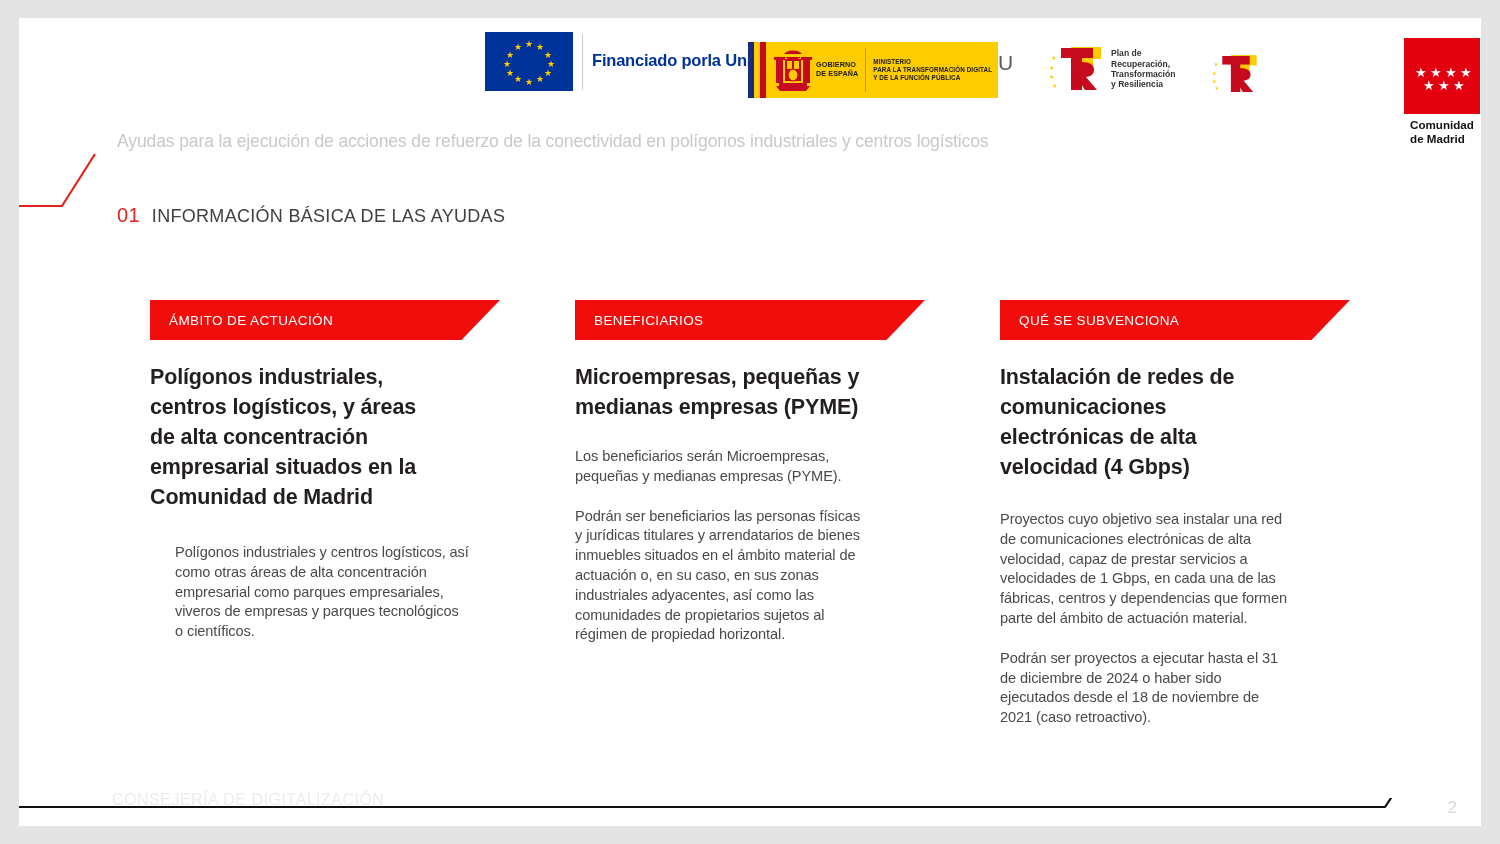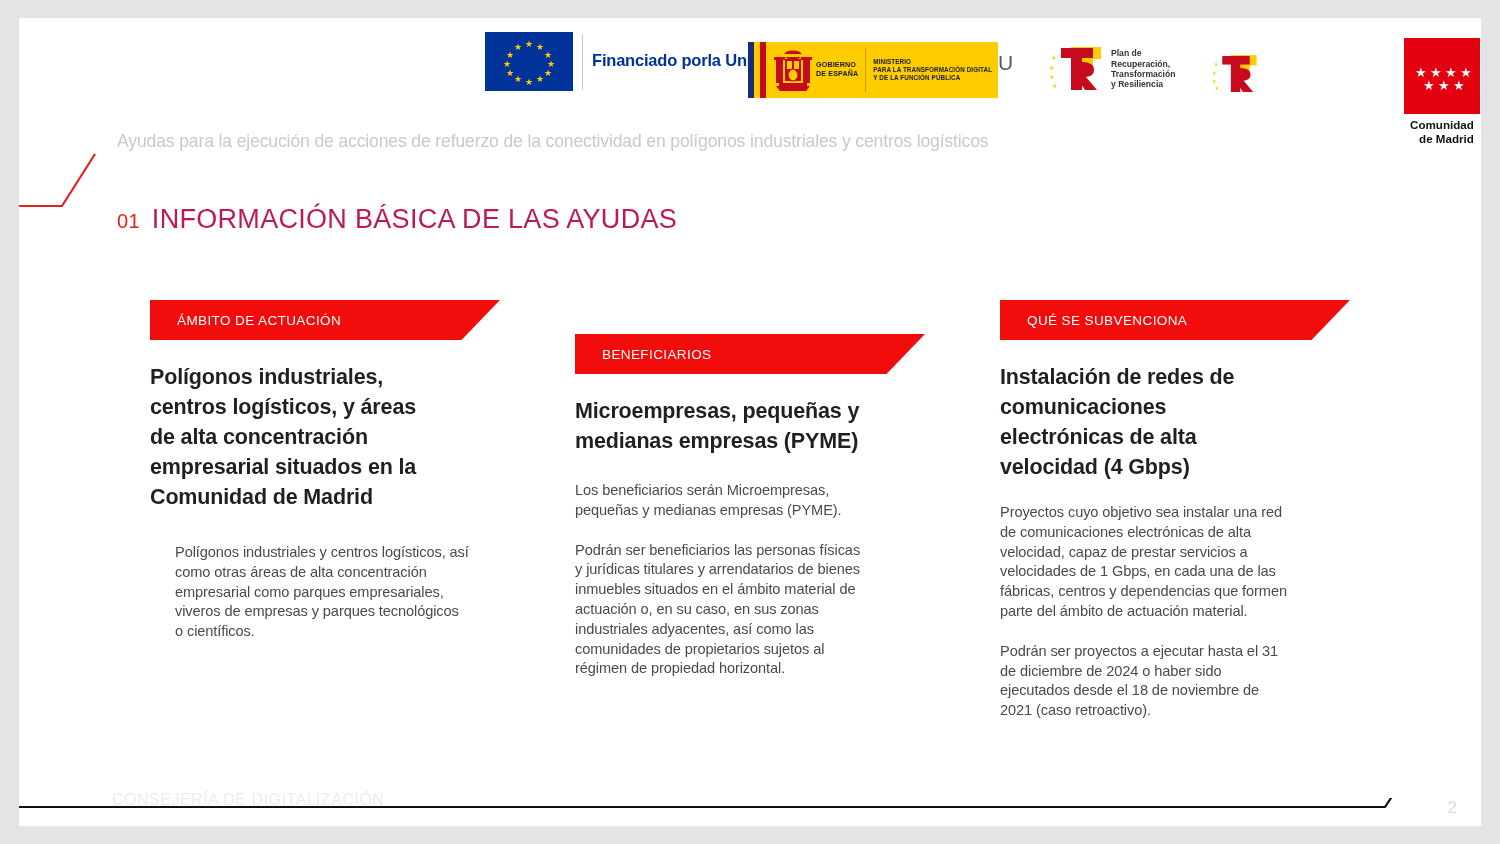--- a/index.html
+++ b/index.html
@@ -62,71 +62,71 @@
   .unico-main{
     font-size:31px; font-weight:bold; color:#1b2a7a; letter-spacing:-1px;
     line-height:31px; display:flex; align-items:center;
   }
   .unico-sub{ font-size:10.2px; font-weight:bold; color:#1b2a7a; letter-spacing:-0.1px; line-height:12px;}
 
   
   #logo-cm{ left:1385px; top:20px; flex-direction:column; align-items:center; }
   .cm-sq{ width:76px; height:76px; background:#E3000F; position:relative; }
   .cm-star{ position:absolute; color:#fff; font-size:13px; line-height:13px;}
-  .cm-txt{ font-size:11.6px; font-weight:bold; color:#111; line-height:13.5px; text-align:right; margin-top:4px;}
+  .cm-txt{ font-size:11.6px; font-weight:bold; color:#111; line-height:13.5px; text-align:left; margin-top:4px;}
 
   
   #header-title{
     position:absolute; left:98px; top:112px; width:1120px;
     font-size:18.5px; color:#c9c9c9; letter-spacing:-0.15px;
     transform:scaleX(0.95); transform-origin:left center;
     white-space:nowrap;
   }
 
   
   #red-angle{ position:absolute; left:-19px; top:120px; width:130px; height:80px; }
 
   
   #section{
     position:absolute; left:98px; top:186px;
     display:flex; align-items:baseline; gap:12px;
   }
   #section-num{ color:#E2231A; font-size:20px; letter-spacing:0.3px;}
-  #section-title{ color:#be185d; font-size:27px; letter-spacing:0.3px;}
+  #section-title{ color:#404040; font-size:18px; letter-spacing:0.3px;}
 
   
   .col{ position:absolute; top:282px; }
   #col0{ left:131px; width:390px; }
-  #col1{ left:556px; width:390px;margin-top:34px; }
+  #col1{ left:556px; width:390px; }
   #col2{ left:981px; width:390px; }
 
   .banner{
     position:relative; height:40px; width:350px;
     background:#F20D0D;
     clip-path:polygon(0 0, 100% 0, 89% 100%, 0 100%);
     display:flex; align-items:center;
   }
   .banner-label{
     color:#ffffff; font-size:13.5px; letter-spacing:0.4px;
-    padding-left:27px; white-space:nowrap;
+    padding-left:19px; white-space:nowrap;
   }
   .col-heading{
     margin-top:22px;
     font-size:21.5px; font-weight:bold; color:#231f20;
     line-height:30px; letter-spacing:-0.15px;
     white-space:pre-line;
   }
   .col-body{
     font-size:14.6px; color:#4a4a4a; line-height:19.8px;
     letter-spacing:-0.1px; white-space:pre-line;
   }
   .col-body + .col-body{ margin-top:20px; }
   #col0 .col-body.first{ margin-top:31px;margin-left:25px; }
   #col1 .col-body.first{ margin-top:25px; }
-  #col2 .col-body.first{ margin-top:21px; }
+  #col2 .col-body.first{ margin-top:28px; }
 
   
   #footer-text{
     position:absolute; left:93px; top:773px;
     font-size:16px; color:#ececec; letter-spacing:0.5px;
   }
   #footer-line{ position:absolute; left:0; top:780px; width:1462px; height:90px; }
   #page-num{
     position:absolute; right:24px; top:780px;
     font-size:17px; color:#d9d9d9;

